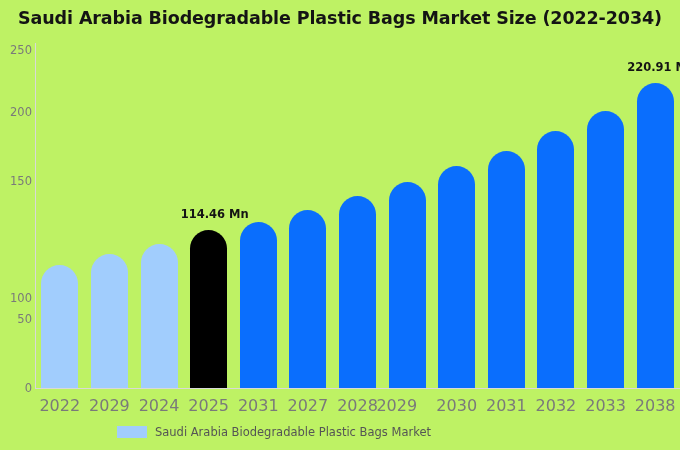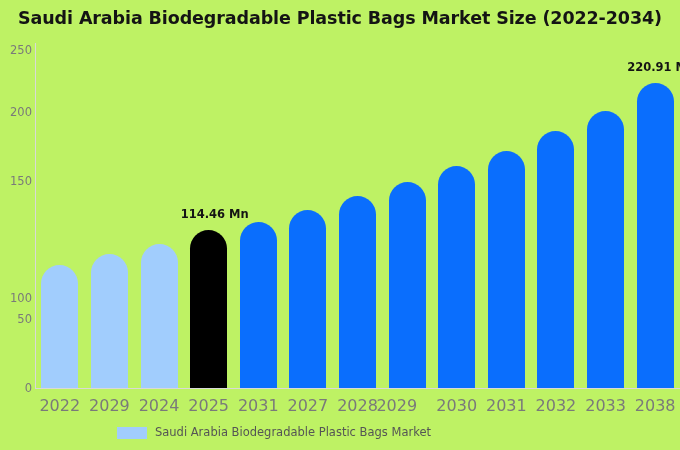--- a/index.html
+++ b/index.html
@@ -108,21 +108,21 @@
     white-space: nowrap;
   }
 
   
   .legend {
     position: absolute;
     left: 0;
     top: 425px;
     width: 548px;
     display: flex;
-    align-items: flex-end;
+    align-items: center;
     justify-content: center;
     gap: 8px;
   }
   .legend-swatch {
     width: 30px;
     height: 12px;
     flex: 0 0 auto;
   }
   .legend-label {
     font-size: 11.5px;

